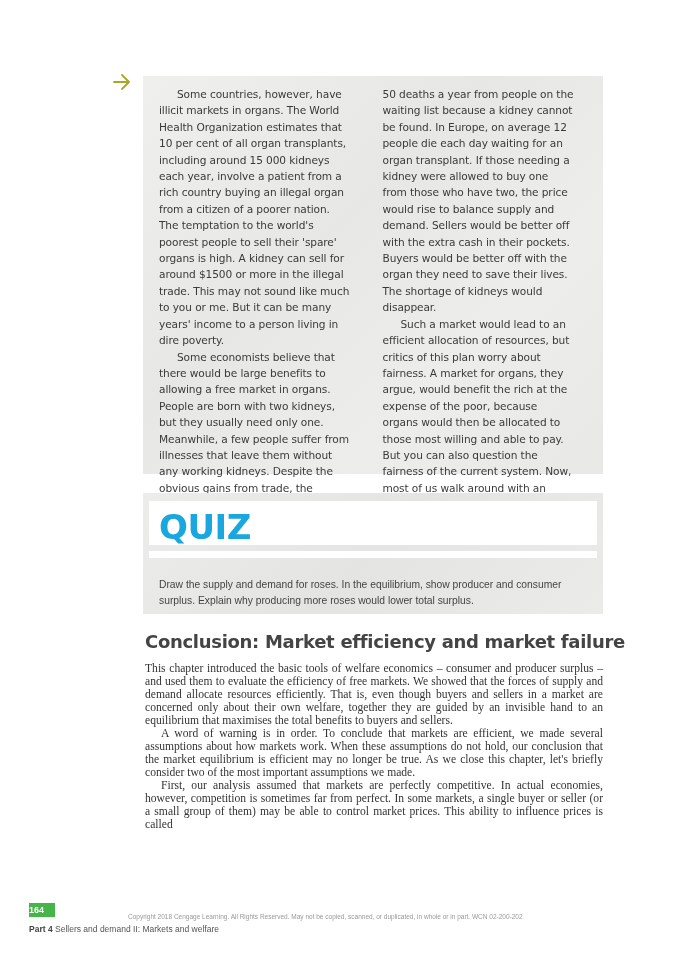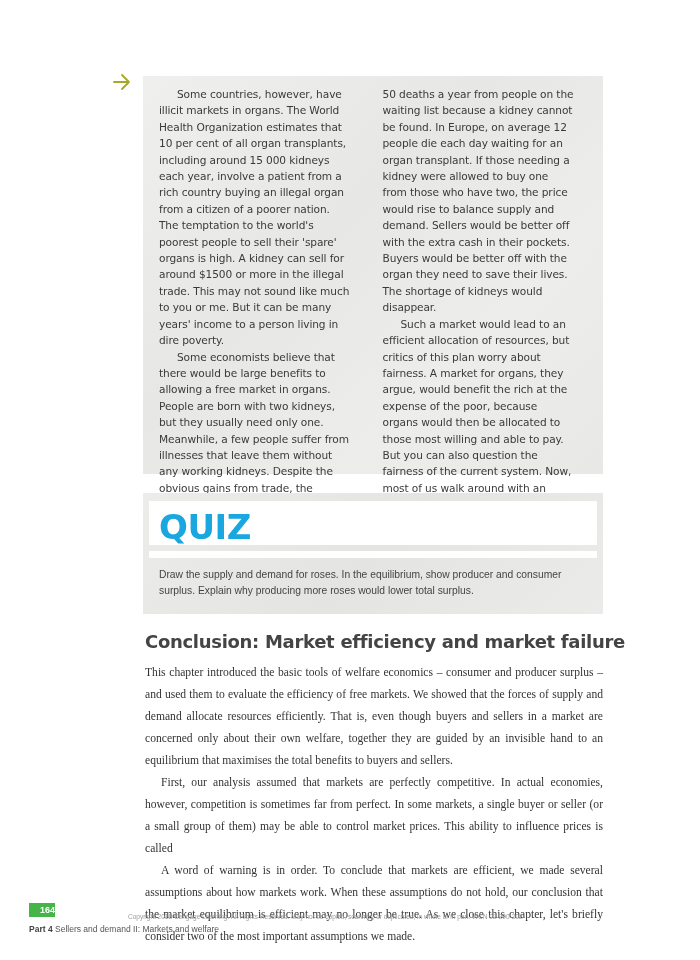--- a/index.html
+++ b/index.html
@@ -18,29 +18,29 @@
   .case-col p.indent { text-indent: 18px; }
 
   .quiz-box {
     position: absolute; left: 143px; top: 493px; width: 460px; height: 121px;
     background: #e9e9e7;
     background-image: linear-gradient(135deg, #ececea 0%, #e4e4e2 50%, #ebebe9 100%);
   }
   .quiz-head { position: absolute; left: 6px; top: 8px; right: 6px; height: 44px; background: #ffffff; }
   .quiz-title { position: absolute; left: 10px; top: 6px; font-family: "DejaVu Sans", sans-serif; font-weight: bold; font-size: 34px; color: #1aa6df; letter-spacing: -0.5px; }
   .quiz-strip { position: absolute; left: 6px; right: 6px; top: 58px; height: 7px; background: #ffffff; }
-  .quiz-text { position: absolute; left: 16px; top: 74px; right: 10px; font-family: "Liberation Sans", sans-serif; font-size: 10.3px; line-height: 16px; color: #444; }
+  .quiz-text { position: absolute; left: 16px; top: 84px; right: 10px; font-family: "Liberation Sans", sans-serif; font-size: 10.3px; line-height: 16px; color: #444; }
 
   .section-heading { position: absolute; left: 145px; top: 631px; font-family: "DejaVu Sans", sans-serif; font-weight: bold; font-size: 18px; color: #444; letter-spacing: -0.3px; }
 
-  .body-text { position: absolute; left: 145px; top: 662px; width: 458px; font-family: "Liberation Serif", serif; font-size: 11.6px; line-height: 22px; color: #333; text-align: justify; }
+  .body-text { position: absolute; left: 145px; top: 662px; width: 458px; font-family: "Liberation Serif", serif; font-size: 11.6px; line-height: 13px; color: #333; text-align: justify; }
   .body-text p { margin: 0; }
   .body-text p.indent { text-indent: 16px; }
 
-  .page-num { position: absolute; left: 29px; top: 903px; width: 26px; height: 14px; background: #45b549; color: #fff; font-family: "Liberation Sans", sans-serif; font-weight: bold; font-size: 9px; line-height: 14px; text-align: right; }
+  .page-num { position: absolute; left: 29px; top: 903px; width: 26px; height: 14px; background: #45b549; color: #fff; font-family: "Liberation Sans", sans-serif; font-weight: bold; font-size: 9px; line-height: 14px; text-align: left; }
   .copyright { position: absolute; left: 128px; top: 913px; font-family: "Liberation Sans", sans-serif; font-size: 6.5px; color: #999; white-space: nowrap; }
   .running-foot { position: absolute; left: 29px; top: 924px; font-family: "Liberation Sans", sans-serif; font-size: 8.5px; color: #555; }
   .running-foot b { color: #444; }
 </style>
 </head>
 <body>
 
 <svg class="arrow" viewBox="0 0 20 20">
   <path d="M2 10 H17 M10 3 L17 10 L10 17" stroke="#a7a825" stroke-width="1.8" fill="none" stroke-linecap="round" stroke-linejoin="round"></path>
 </svg>
@@ -63,22 +63,22 @@
     <div class="quiz-title">QUIZ</div>
   </div>
   <div class="quiz-strip"></div>
   <div class="quiz-text">Draw the supply and demand for roses. In the equilibrium, show producer and consumer surplus. Explain why producing more roses would lower total surplus.</div>
 </div>
 
 <div class="section-heading">Conclusion: Market efficiency and market failure</div>
 
 <div class="body-text">
   <p>This chapter introduced the basic tools of welfare economics – consumer and producer surplus – and used them to evaluate the efficiency of free markets. We showed that the forces of supply and demand allocate resources efficiently. That is, even though buyers and sellers in a market are concerned only about their own welfare, together they are guided by an invisible hand to an equilibrium that maximises the total benefits to buyers and sellers.</p>
+  <p class="indent">A word of warning is in order. To conclude that markets are efficient, we made several assumptions about how markets work. When these assumptions do not hold, our conclusion that the market equilibrium is efficient may no longer be true. As we close this chapter, let's briefly consider two of the most important assumptions we made.</p>
   <p class="indent">First, our analysis assumed that markets are perfectly competitive. In actual economies, however, competition is sometimes far from perfect. In some markets, a single buyer or seller (or a small group of them) may be able to control market prices. This ability to influence prices is called</p>
-  <p class="indent">A word of warning is in order. To conclude that markets are efficient, we made several assumptions about how markets work. When these assumptions do not hold, our conclusion that the market equilibrium is efficient may no longer be true. As we close this chapter, let's briefly consider two of the most important assumptions we made.</p>
 </div>
 
 <div class="page-num">164</div>
 <div class="copyright">Copyright 2018 Cengage Learning. All Rights Reserved. May not be copied, scanned, or duplicated, in whole or in part.  WCN 02-200-202</div>
 <div class="running-foot">
   <b>Part 4</b>
   <span>Sellers and demand II: Markets and welfare</span>
 </div>
 
 </body></html>

